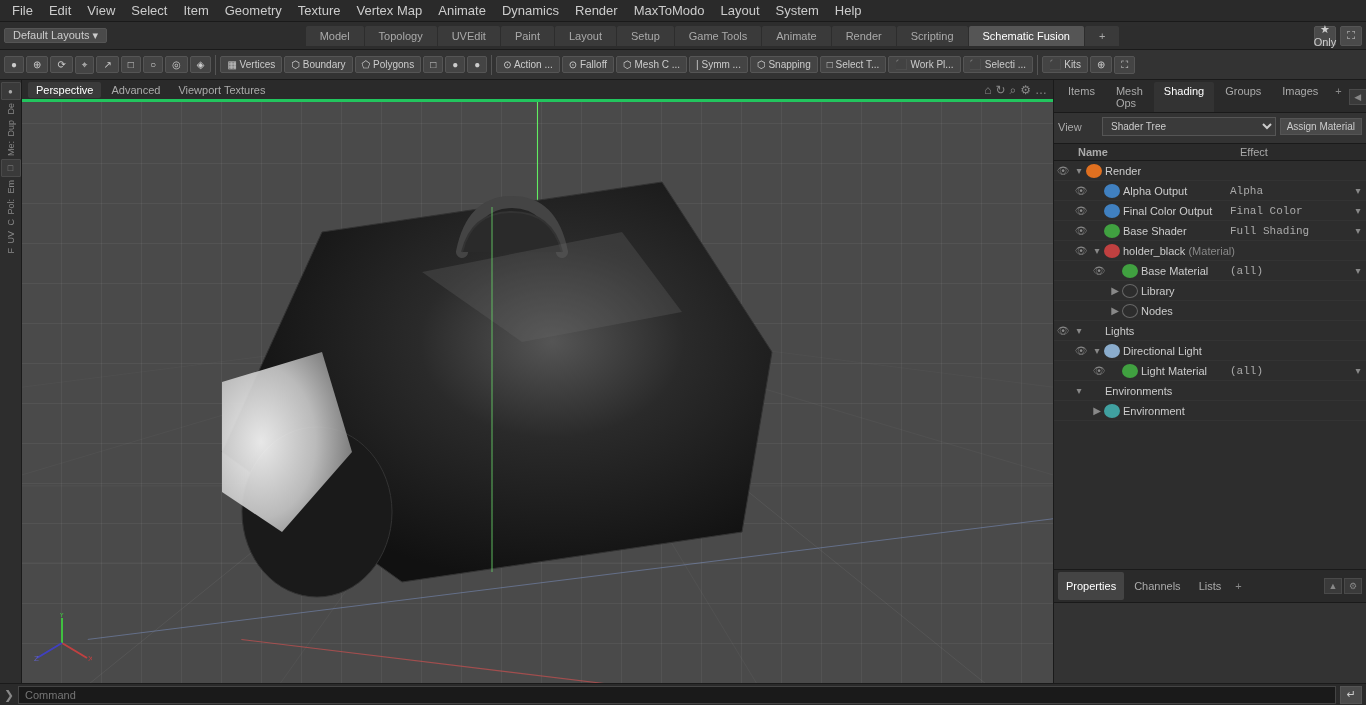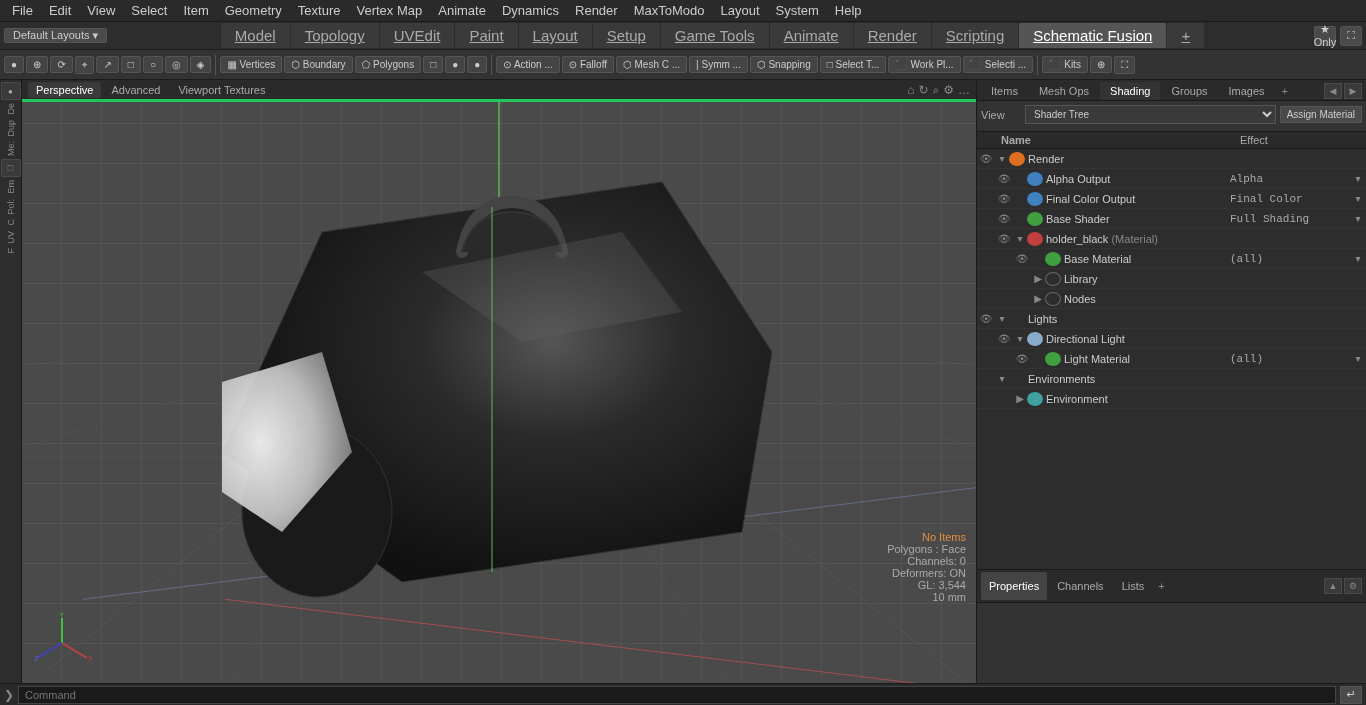--- a/index.html
+++ b/index.html
@@ -7,21 +7,21 @@
 
     
     #menu-bar { display: flex; align-items: center; background: #2a2a2a; height: 22px; padding: 0 4px; border-bottom: 1px solid #1a1a1a; }
     .menu-item { padding: 2px 8px; color: #ccc; cursor: pointer; font-size: 13px; }
 
     
     #layout-bar { display: flex; align-items: center; background: #2d2d2d; height: 28px; border-bottom: 1px solid #1a1a1a; }
     .layout-left { display: flex; align-items: center; padding: 0 4px; }
     .layout-preset { background: #4a4a4a; border: 1px solid #555; color: #ccc; padding: 0 8px; font-size: 11px; cursor: pointer; border-radius: 2px; margin-right: 4px; }
     .layout-tabs { display: flex; flex: 1; justify-content: center; gap: 1px; }
-    .layout-tab { padding: 4px 14px; background: #3a3a3a; color: #aaa; cursor: pointer; font-size: 15px; border-radius: 2px 2px 0 0; text-decoration: underline; }
+    .layout-tab { padding: 4px 14px; background: #3a3a3a; color: #aaa; cursor: pointer; font-size: 11px; border-radius: 2px 2px 0 0; }
     .layout-tab.active { background: #555; color: #fff; }
     .layout-right { display: flex; align-items: center; padding: 0 4px; gap: 4px; }
     .layout-icon-btn { background: #4a4a4a; border: 1px solid #555; color: #ccc; width: 22px; height: 20px; font-size: 11px; cursor: pointer; display: flex; align-items: center; justify-content: center; border-radius: 2px; }
 
     
     #tool-bar { display: flex; align-items: center; background: #333; height: 30px; border-bottom: 1px solid #1a1a1a; padding: 0 4px; gap: 2px; overflow: hidden; }
     .tool-btn { background: #444; border: 1px solid #555; color: #ccc; padding: 2px 6px; font-size: 10px; cursor: pointer; border-radius: 2px; white-space: nowrap; display: flex; align-items: center; gap: 2px; }
     .tool-separator { width: 1px; height: 20px; background: #555; margin: 0 2px; }
 
     
@@ -45,21 +45,21 @@
     .vp-grid { position: absolute; top: 0; left: 0; right: 0; bottom: 0; background: 
       repeating-linear-gradient(0deg, transparent, transparent 39px, rgba(255,255,255,0.05) 39px, rgba(255,255,255,0.05) 40px),
       repeating-linear-gradient(90deg, transparent, transparent 39px, rgba(255,255,255,0.05) 39px, rgba(255,255,255,0.05) 40px);
       background-color: #4a4a4a; }
 
     
     #viewport-status { background: #2d2d2d; padding: 2px 8px; min-height: 20px; display: flex; align-items: center; }
     #status-left { color: #aaa; font-size: 10px; }
 
     
-    #right-panel { width: 390px; background: #333; border-left: 1px solid #1a1a1a; display: flex; flex-direction: column; }
+    #right-panel { width: 313px; background: #333; border-left: 1px solid #1a1a1a; display: flex; flex-direction: column; }
     #panel-tabs { display: flex; background: #2a2a2a; border-bottom: 1px solid #1a1a1a; padding: 2px 4px 0; gap: 1px; }
     .panel-tab { padding: 3px 10px; color: #aaa; font-size: 11px; cursor: pointer; border-radius: 2px 2px 0 0; }
     .panel-tab.active { background: #333; color: #fff; }
     .panel-tab-add { color: #888; padding: 3px 6px; cursor: pointer; }
 
     #shader-controls { padding: 4px; background: #333; border-bottom: 1px solid #1a1a1a; }
     .shader-row { display: flex; align-items: center; margin-bottom: 3px; gap: 4px; }
     .shader-label { color: #aaa; font-size: 11px; width: 40px; }
     .shader-select { background: #3a3a3a; border: 1px solid #555; color: #ccc; font-size: 10px; padding: 2px 4px; flex: 1; cursor: pointer; }
     .shader-btn { background: #4a4a4a; border: 1px solid #555; color: #ccc; font-size: 10px; padding: 2px 6px; cursor: pointer; white-space: nowrap; }
@@ -268,28 +268,20 @@
         <path d="M340,100 Q350,60 390,60 Q430,60 440,100" fill="#2a2a2a" stroke="#333" stroke-width="2"></path>
 
         <ellipse cx="195" cy="360" rx="75" ry="85" fill="#1a1a1a" stroke="#333" stroke-width="1"></ellipse>
 
         <polygon points="100,230 200,200 230,300 160,380 100,340" fill="url(#whiteGrad)" opacity="0.9"></polygon>
 
         <polygon points="300,120 500,80 560,160 400,190" fill="#666" opacity="0.3"></polygon>
         <line x1="370" y1="55" x2="370" y2="420" stroke="rgba(100,200,100,0.6)" stroke-width="1.5"></line>
       </svg>
 
-      <div id="info-overlay">
-        <div class="info-orange">No Items</div>
-        <div class="info-gray">Polygons : Face</div>
-        <div class="info-gray">Channels: 0</div>
-        <div class="info-gray">Deformers: ON</div>
-        <div class="info-gray">GL: 3,544</div>
-        <div class="info-gray">10 mm</div>
-      </div>
 
       <div id="axis-widget">
         <svg width="60" height="60" viewBox="0 0 60 60">
           <line x1="30" y1="30" x2="55" y2="45" stroke="#c04040" stroke-width="2"></line>
           <line x1="30" y1="30" x2="30" y2="5" stroke="#40c040" stroke-width="2"></line>
           <line x1="30" y1="30" x2="5" y2="45" stroke="#4040c0" stroke-width="2"></line>
           <text x="56" y="48" fill="#c04040" font-size="8">X</text>
           <text x="27" y="4" fill="#40c040" font-size="8">Y</text>
           <text x="2" y="48" fill="#6060c0" font-size="8">Z</text>
         </svg>

